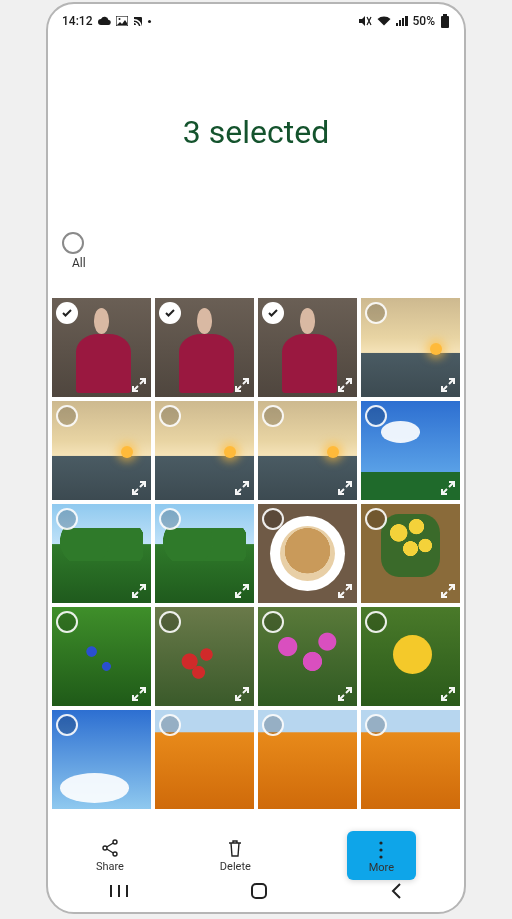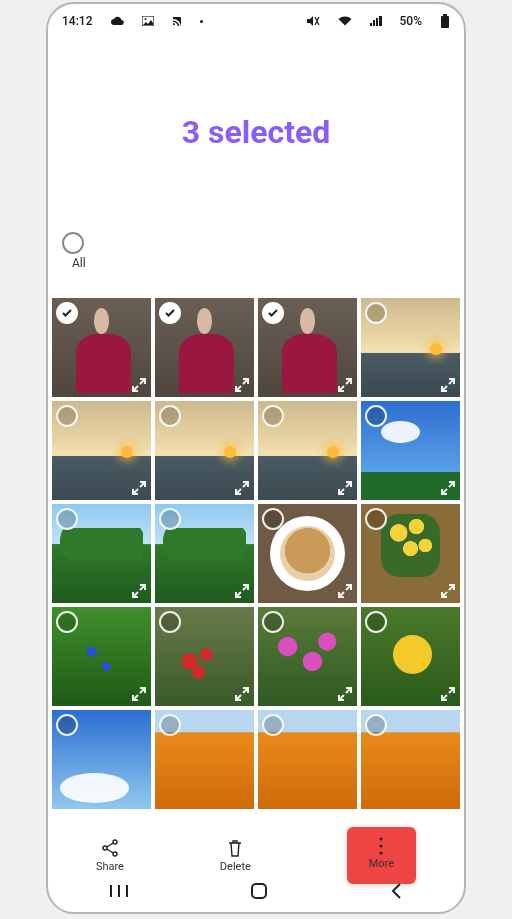--- a/index.html
+++ b/index.html
@@ -10,27 +10,27 @@
     background: #fff;
     border: 2px solid #b5b5b5;
     border-radius: 28px;
     overflow: hidden;
   }
   .status-bar {
     display: flex; justify-content: space-between; align-items: center;
     padding: 6px 14px 0 14px; height: 28px;
     font-size: 12px; color: #1a1a1a; font-weight: 500;
   }
-  .status-left, .status-right { display: flex; align-items: center; gap: 18px; }
+  .status-left, .status-right { display: flex; align-items: center; gap: 5px; }
   .status-right svg, .status-left svg { display: block; }
   .header {
     display: flex; align-items: center; justify-content: center;
     height: 200px;
   }
-  .header-title { font-size: 32px; font-weight: 700; color: #8b5cf6; }
+  .header-title { font-size: 32px; font-weight: 400; color: #14532d; }
   .all-row { padding: 0 14px 8px 14px; }
   .all-circle {
     width: 22px; height: 22px; border: 2px solid #8a8a8a; border-radius: 50%;
   }
   .all-label { font-size: 12px; color: #333; margin-top: 2px; margin-left: 10px; }
   .grid {
     display: grid;
     grid-template-columns: repeat(4, 1fr);
     gap: 4px;
     padding: 0 4px;
@@ -78,22 +78,22 @@
   .sky-only{background:linear-gradient(#2d6fd1,#8fc9ef);position:relative;}
   .sky-only .cloud{left:8%;bottom:6%;width:70%;height:30%;}
   .orange-field{background:linear-gradient(#b7d6ef 0%,#b7d6ef 22%,#e88a1a 23%,#cf6a0a 100%);}
   .bottom-bar{
     position:absolute;left:0;right:0;bottom:27px;height:60px;
     display:flex;justify-content:space-around;align-items:center;
     background:transparent;
   }
   .bb-item{display:flex;flex-direction:column;align-items:center;gap:2px;font-size:11px;color:#333;}
   .bb-more{
-    background:#ef4444;border-radius:6px;box-shadow:0 1px 6px rgba(0,0,0,.18);
-    padding:10px 22px 14px 22px;
+    background:#0ea5e9;border-radius:6px;box-shadow:0 1px 6px rgba(0,0,0,.18);
+    padding:10px 22px 6px 22px;
   }
   .nav-bar{
     position:absolute;left:0;right:0;bottom:0;height:42px;
     display:flex;justify-content:space-around;align-items:center;
   }
   .grid-clip{position:absolute;left:0;right:0;top:294px;bottom:102px;overflow:hidden;}
 </style>
 </head>
 <body>
 

